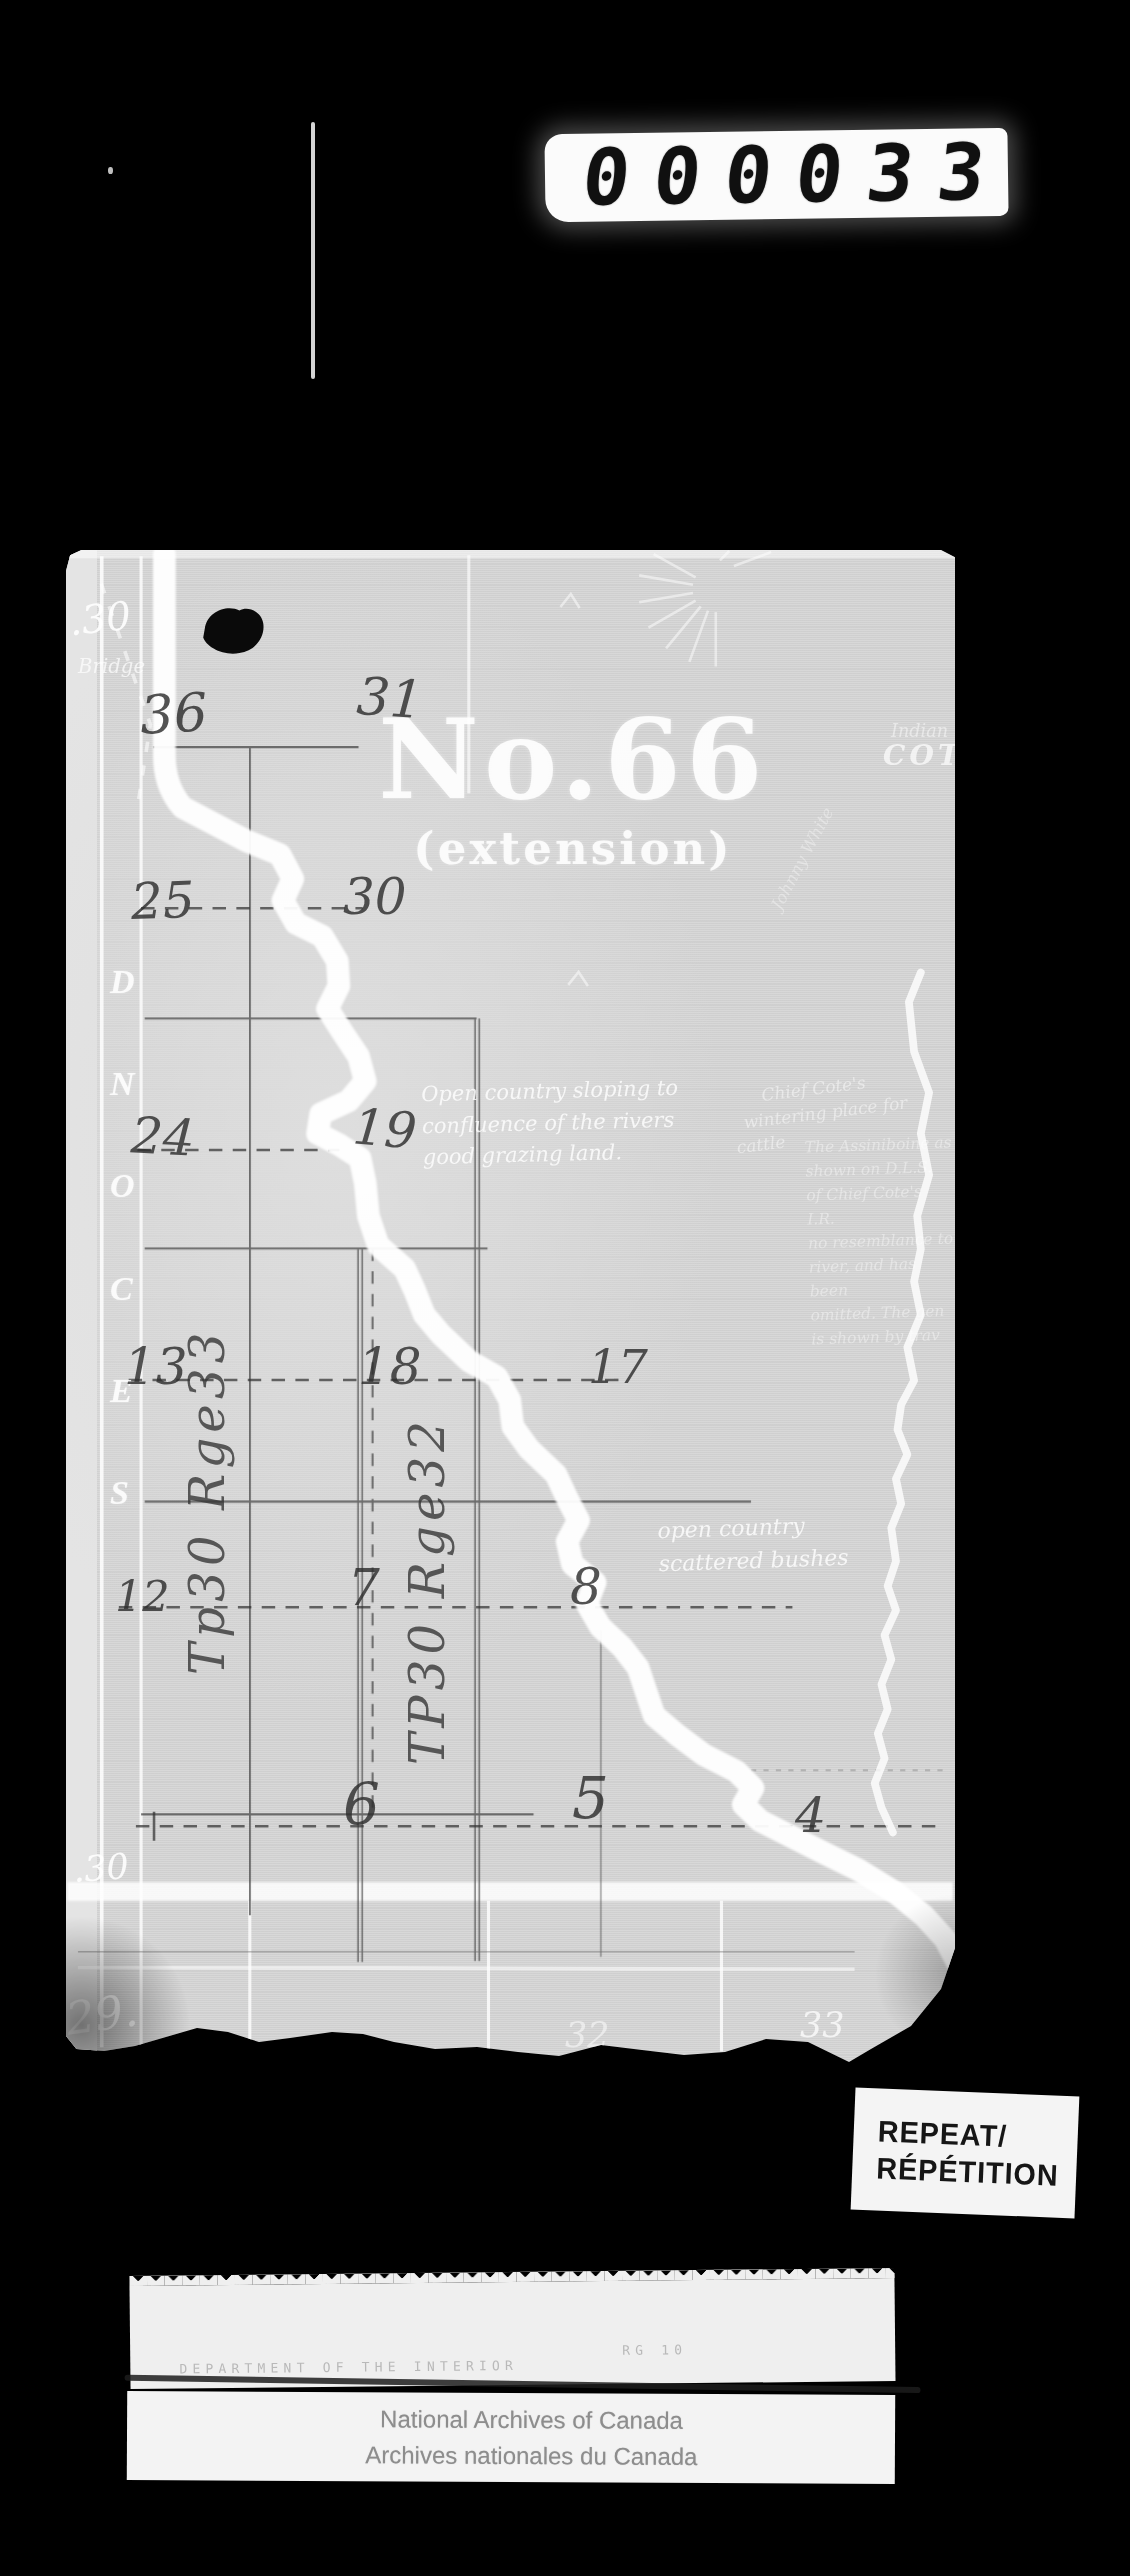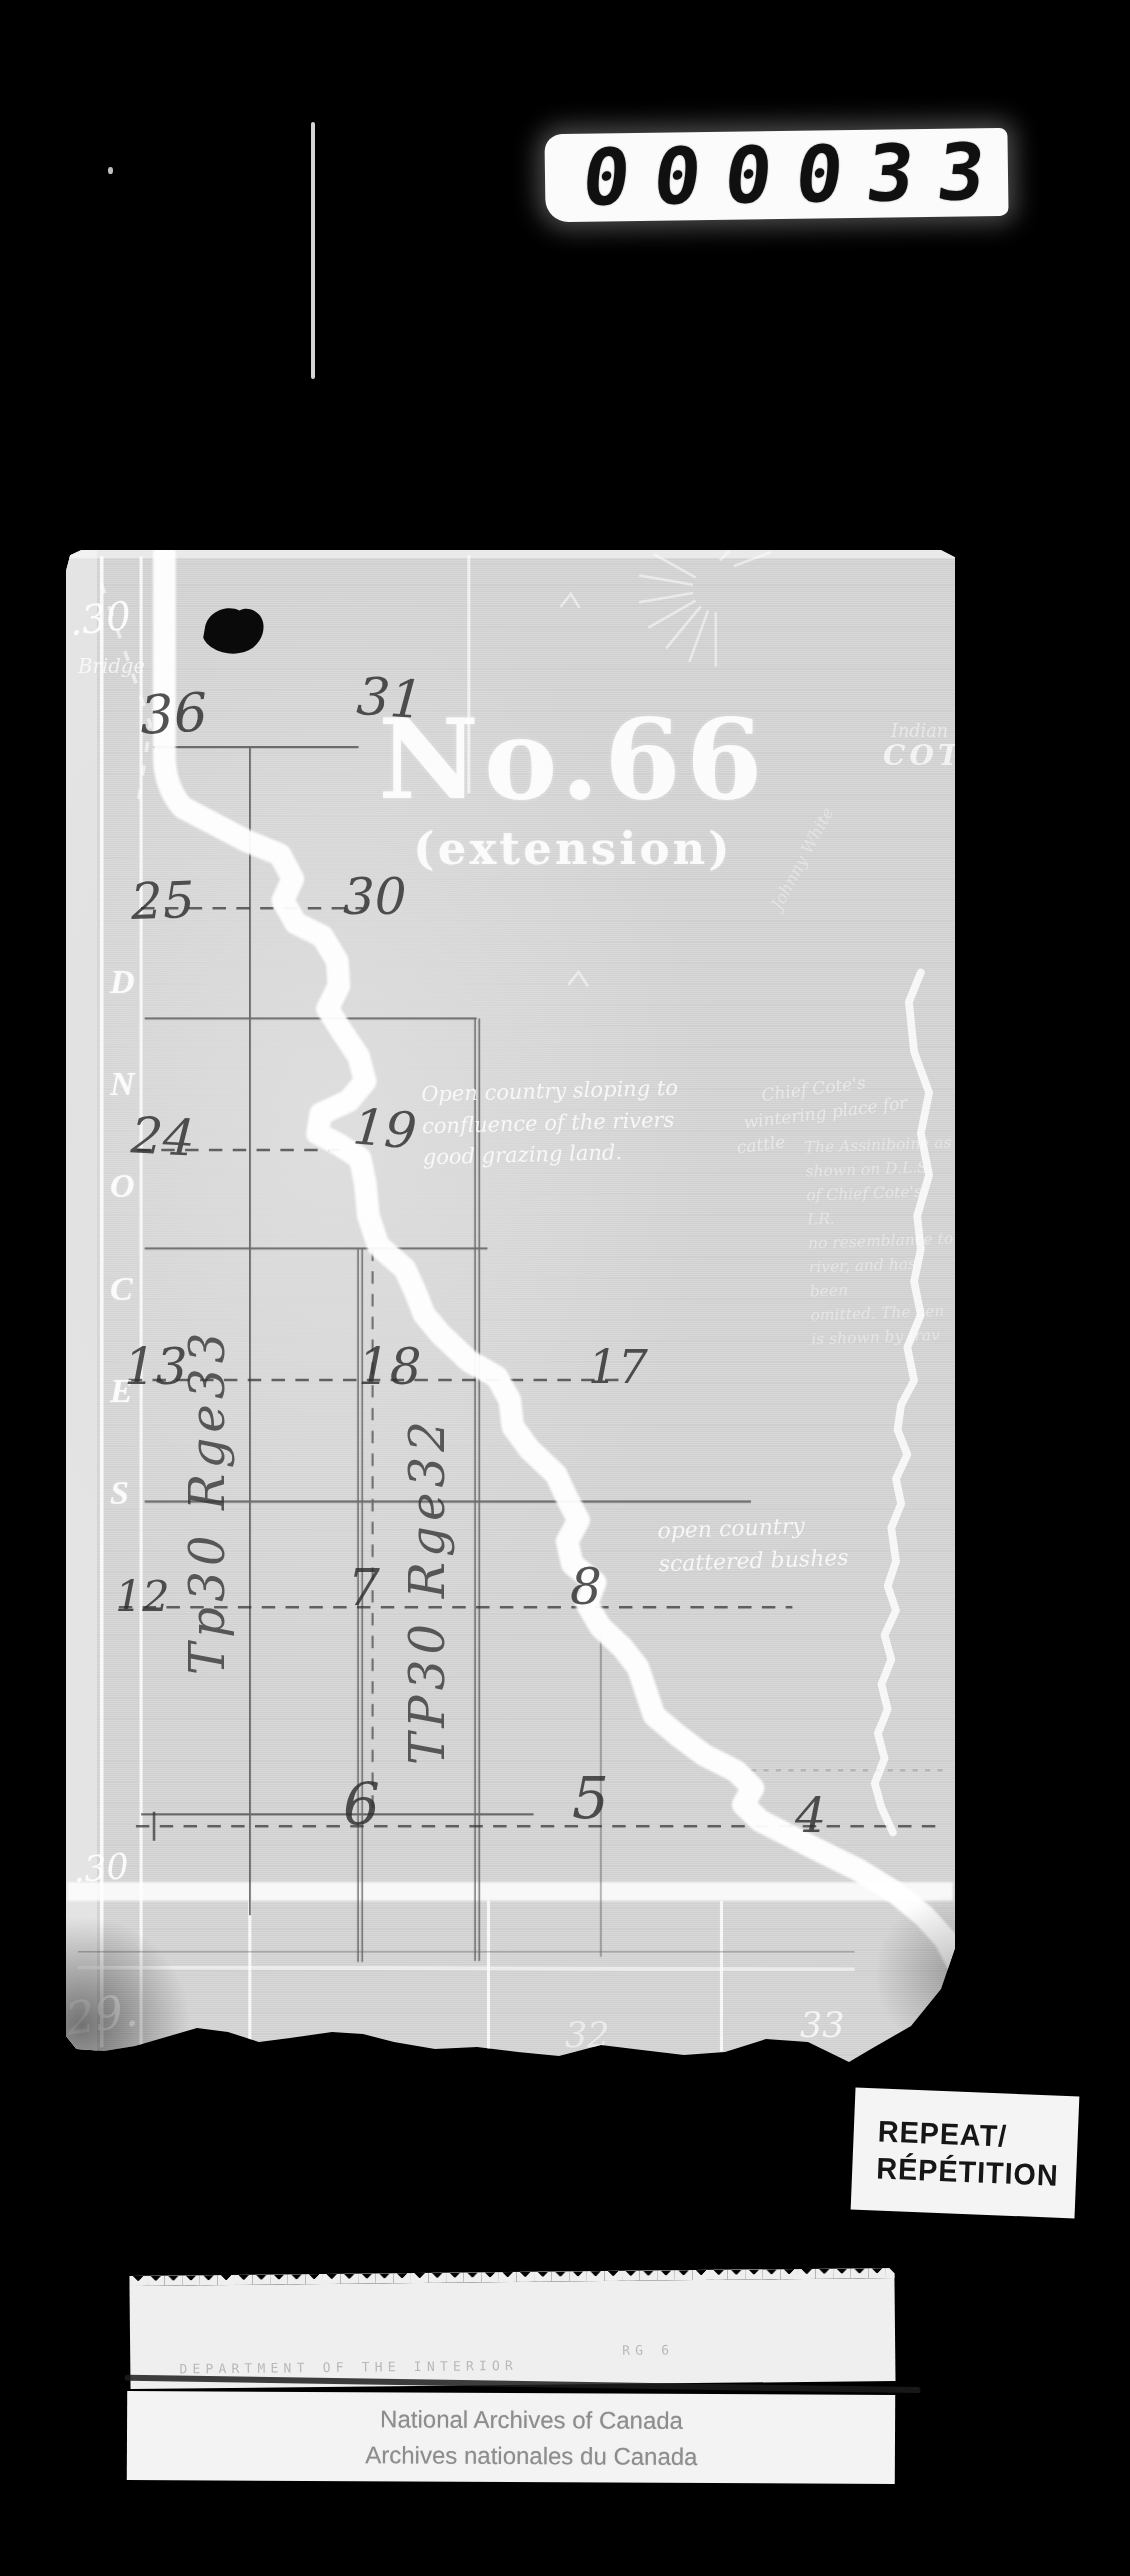--- a/index.html
+++ b/index.html
@@ -245,21 +245,21 @@
     <div>RÉPÉTITION</div>
   </div>
 
   <div class="strip1">
     <div class="teeth"></div>
     <div class="dotmatrix" style="left:49px;top:25px;">
       <div>DEPARTMENT OF THE INTERIOR</div>
       <div>MINISTÈRE DE L'INTÉRIEUR</div>
     </div>
     <div class="dotmatrix" style="left:492px;top:18.6px;line-height:1.6;">
-      <div>RG 6</div>
+      <div>RG 10</div>
       <div>File</div>
       <div>11 1</div>
     </div>
     <div class="smudge"></div>
   </div>
 
   <div class="strip2">
     <div>National Archives of Canada</div>
     <div>Archives nationales du Canada</div>
   </div>

